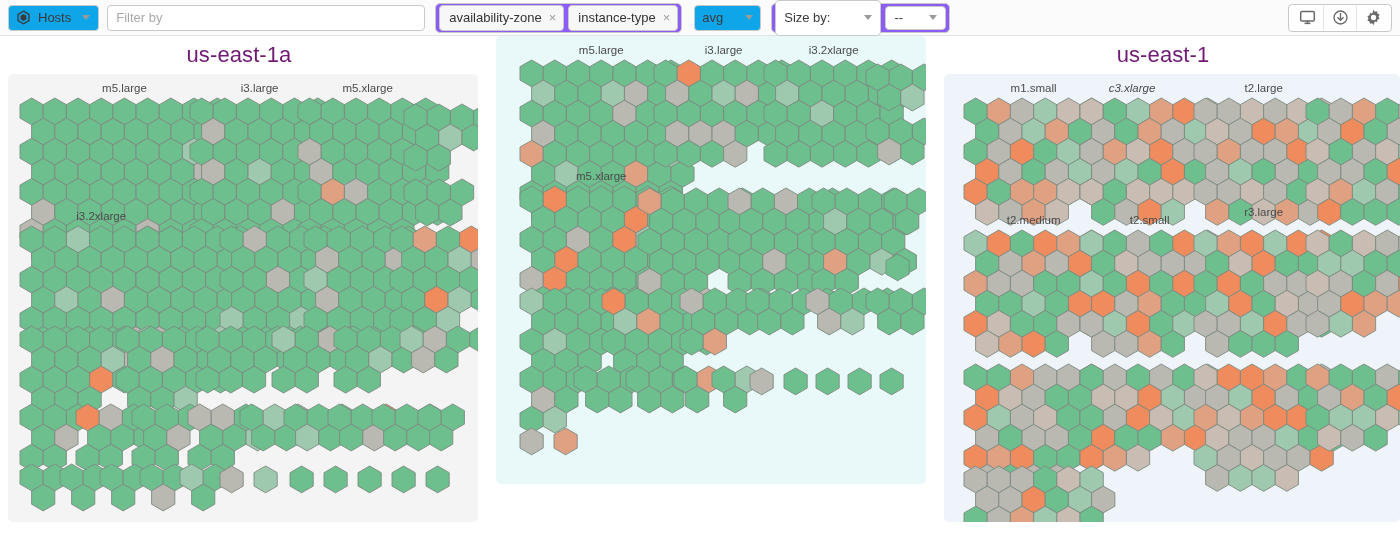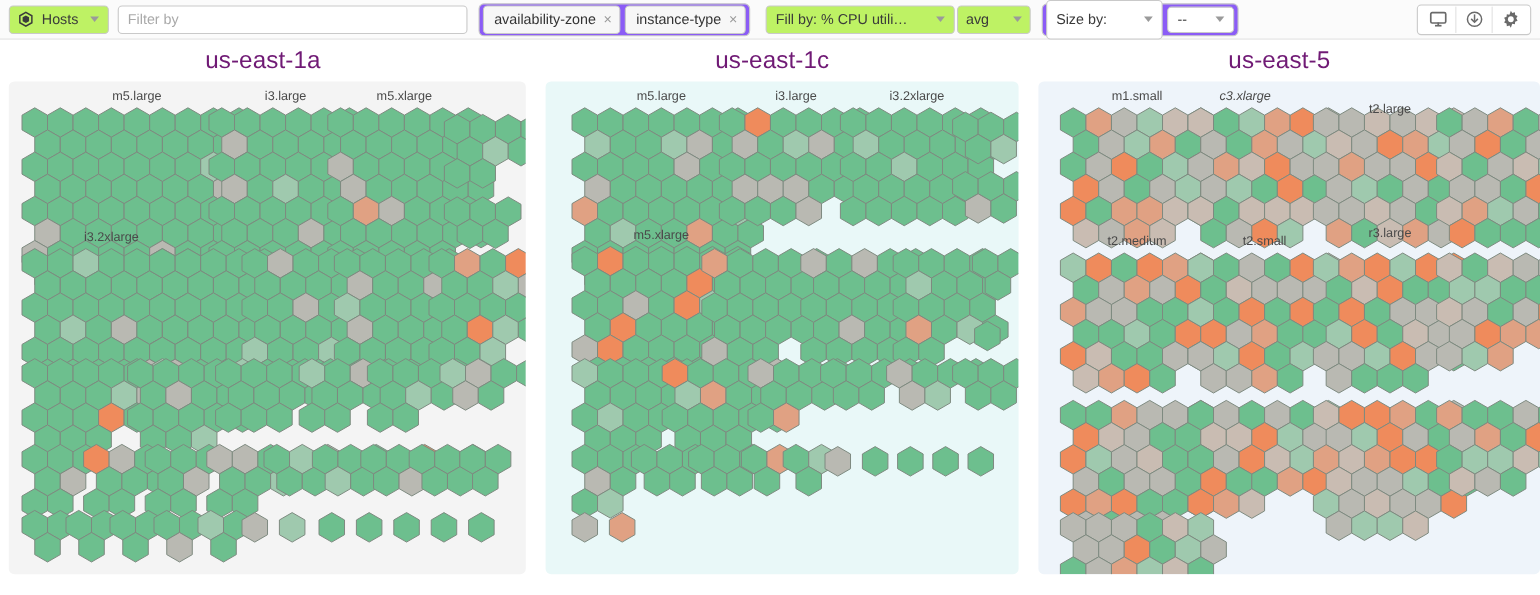--- a/index.html
+++ b/index.html
@@ -13,21 +13,21 @@
   
   .toolbar{
     height:36px;width:1400px;box-sizing:border-box;
     display:flex;align-items:center;gap:0;
     padding:0 8px;background:#fbfbfb;
     border-bottom:1px solid #e3e3e3;
   }
   .ctl{
     box-sizing:border-box;height:26px;
     display:flex;align-items:center;
-    background:#bef264;border:1px solid #c9c9c9;border-radius:4px;
+    background:#0ea5e9;border:1px solid #c9c9c9;border-radius:4px;
     font-size:13px;color:#3a3a3a;white-space:nowrap;
   }
   .ctl.group{background:#8b5cf6;border-radius:5px;padding:3px;height:30px;gap:4px;}
   .hosts-btn{padding:0 6px 0 7px;gap:7px;margin-right:8px;}
   .hex-ico{width:15px;height:15px;display:block;flex:0 0 auto;}
   .caret{
     width:0;height:0;flex:0 0 auto;
     border-left:4.5px solid transparent;border-right:4.5px solid transparent;
     border-top:5px solid #9a9a9a;
   }
@@ -99,24 +99,20 @@
       <span class="x">×</span>
     </div>
     <div class="tag">
       <span>instance-type</span>
       <span class="x">×</span>
     </div>
   </div>
 
   <div class="sep"></div>
 
-  <div class="ctl fillby">
-    <span class="lbl">Fill by: % CPU utili…</span>
-    <span class="caret"></span>
-  </div>
 
   <div class="ctl agg">
     <span>avg</span>
     <span class="caret"></span>
   </div>
 
   <div class="ctl group sizeby-group">
     <div class="ctl sizeby">
       <span>Size by:</span>
       <span class="caret"></span>
@@ -702,21 +698,20 @@
             <polygon points="441.21,398.70 441.21,412.10 429.60,418.80 418.00,412.10 418.00,398.70 429.60,392.00" fill="#6dbf8e" stroke="#7d8a80" stroke-width="0.9"></polygon>
           </g>
         </svg>
         <div class="grp-label" style="left: 116.443px; top: 8px;">m5.large</div>
         <div class="grp-label" style="left: 251.628px; top: 8px;">i3.large</div>
         <div class="grp-label" style="left: 359.628px; top: 8px;">m5.xlarge</div>
         <div class="grp-label" style="left: 93.2332px; top: 136px;">i3.2xlarge</div>
       </div>
     </div>
     <div class="zone">
-      <div class="zone-title">us-east-1c</div>
       <div class="panel" style="width: 430px; height: 448px; background: rgb(233, 248, 248); margin-left: 18px;">
         <svg width="430" height="448">
           <g>
             <polygon points="47.21,30.70 47.21,44.10 35.60,50.80 24.00,44.10 24.00,30.70 35.60,24.00" fill="#6dbf8e" stroke="#7d8a80" stroke-width="0.9"></polygon>
             <polygon points="70.42,30.70 70.42,44.10 58.81,50.80 47.21,44.10 47.21,30.70 58.81,24.00" fill="#6dbf8e" stroke="#7d8a80" stroke-width="0.9"></polygon>
             <polygon points="93.63,30.70 93.63,44.10 82.02,50.80 70.42,44.10 70.42,30.70 82.02,24.00" fill="#6dbf8e" stroke="#7d8a80" stroke-width="0.9"></polygon>
             <polygon points="116.84,30.70 116.84,44.10 105.23,50.80 93.63,44.10 93.63,30.70 105.23,24.00" fill="#6dbf8e" stroke="#7d8a80" stroke-width="0.9"></polygon>
             <polygon points="140.05,30.70 140.05,44.10 128.44,50.80 116.84,44.10 116.84,30.70 128.44,24.00" fill="#6dbf8e" stroke="#7d8a80" stroke-width="0.9"></polygon>
             <polygon points="163.26,30.70 163.26,44.10 151.65,50.80 140.05,44.10 140.05,30.70 151.65,24.00" fill="#6dbf8e" stroke="#7d8a80" stroke-width="0.9"></polygon>
             <polygon points="186.47,30.70 186.47,44.10 174.86,50.80 163.26,44.10 163.26,30.70 174.86,24.00" fill="#6dbf8e" stroke="#7d8a80" stroke-width="0.9"></polygon>
@@ -1093,21 +1088,21 @@
             <polygon points="81.21,398.70 81.21,412.10 69.60,418.80 58.00,412.10 58.00,398.70 69.60,392.00" fill="#e0a183" stroke="#7d8a80" stroke-width="0.9"></polygon>
           </g>
         </svg>
         <div class="grp-label" style="left: 105.233px; top: 8px;">m5.large</div>
         <div class="grp-label" style="left: 227.628px; top: 8px;">i3.large</div>
         <div class="grp-label" style="left: 337.628px; top: 8px;">i3.2xlarge</div>
         <div class="grp-label" style="left: 105.233px; top: 134px;">m5.xlarge</div>
       </div>
     </div>
     <div class="zone">
-      <div class="zone-title">us-east-5</div>
+      <div class="zone-title">us-east-1</div>
       <div class="panel" style="width: 456px; height: 448px; background: rgb(238, 244, 250); margin-left: 18px;">
         <svg width="456" height="448">
           <g>
             <polygon points="43.21,30.70 43.21,44.10 31.60,50.80 20.00,44.10 20.00,30.70 31.60,24.00" fill="#6dbf8e" stroke="#7d8a80" stroke-width="0.9"></polygon>
             <polygon points="66.42,30.70 66.42,44.10 54.81,50.80 43.21,44.10 43.21,30.70 54.81,24.00" fill="#e0a183" stroke="#7d8a80" stroke-width="0.9"></polygon>
             <polygon points="89.63,30.70 89.63,44.10 78.02,50.80 66.42,44.10 66.42,30.70 78.02,24.00" fill="#b9b9b2" stroke="#7d8a80" stroke-width="0.9"></polygon>
             <polygon points="112.84,30.70 112.84,44.10 101.23,50.80 89.63,44.10 89.63,30.70 101.23,24.00" fill="#9fc9ae" stroke="#7d8a80" stroke-width="0.9"></polygon>
             <polygon points="136.05,30.70 136.05,44.10 124.44,50.80 112.84,44.10 112.84,30.70 124.44,24.00" fill="#c9bcb2" stroke="#7d8a80" stroke-width="0.9"></polygon>
             <polygon points="159.26,30.70 159.26,44.10 147.65,50.80 136.05,44.10 136.05,30.70 147.65,24.00" fill="#b9b9b2" stroke="#7d8a80" stroke-width="0.9"></polygon>
             <polygon points="54.81,50.80 54.81,64.20 43.21,70.90 31.60,64.20 31.60,50.80 43.21,44.10" fill="#6dbf8e" stroke="#7d8a80" stroke-width="0.9"></polygon>
@@ -1525,19 +1520,19 @@
             <polygon points="170.86,459.00 170.86,472.40 159.26,479.10 147.65,472.40 147.65,459.00 159.26,452.30" fill="#c9bcb2" stroke="#7d8a80" stroke-width="0.9"></polygon>
             <polygon points="43.21,479.10 43.21,492.50 31.60,499.20 20.00,492.50 20.00,479.10 31.60,472.40" fill="#e0a183" stroke="#7d8a80" stroke-width="0.9"></polygon>
             <polygon points="66.42,479.10 66.42,492.50 54.81,499.20 43.21,492.50 43.21,479.10 54.81,472.40" fill="#c9bcb2" stroke="#7d8a80" stroke-width="0.9"></polygon>
             <polygon points="89.63,479.10 89.63,492.50 78.02,499.20 66.42,492.50 66.42,479.10 78.02,472.40" fill="#ef8b5c" stroke="#7d8a80" stroke-width="0.9"></polygon>
             <polygon points="112.84,479.10 112.84,492.50 101.23,499.20 89.63,492.50 89.63,479.10 101.23,472.40" fill="#6dbf8e" stroke="#7d8a80" stroke-width="0.9"></polygon>
             <polygon points="136.05,479.10 136.05,492.50 124.44,499.20 112.84,492.50 112.84,479.10 124.44,472.40" fill="#9fc9ae" stroke="#7d8a80" stroke-width="0.9"></polygon>
           </g>
         </svg>
         <div class="grp-label" style="left: 89.6284px; top: 8px;">m1.small</div>
         <div class="grp-label" style="left: 188px; top: 8px; font-style: italic;">c3.xlarge</div>
-        <div class="grp-label" style="left: 319.628px; top: 20px;">t2.large</div>
+        <div class="grp-label" style="left: 319.628px; top: 8px;">t2.large</div>
         <div class="grp-label" style="left: 89.6284px; top: 140px;">t2.medium</div>
         <div class="grp-label" style="left: 205.628px; top: 140px;">t2.small</div>
         <div class="grp-label" style="left: 319.628px; top: 132px;">r3.large</div>
       </div>
     </div>
   </div>
 
 </body></html>

